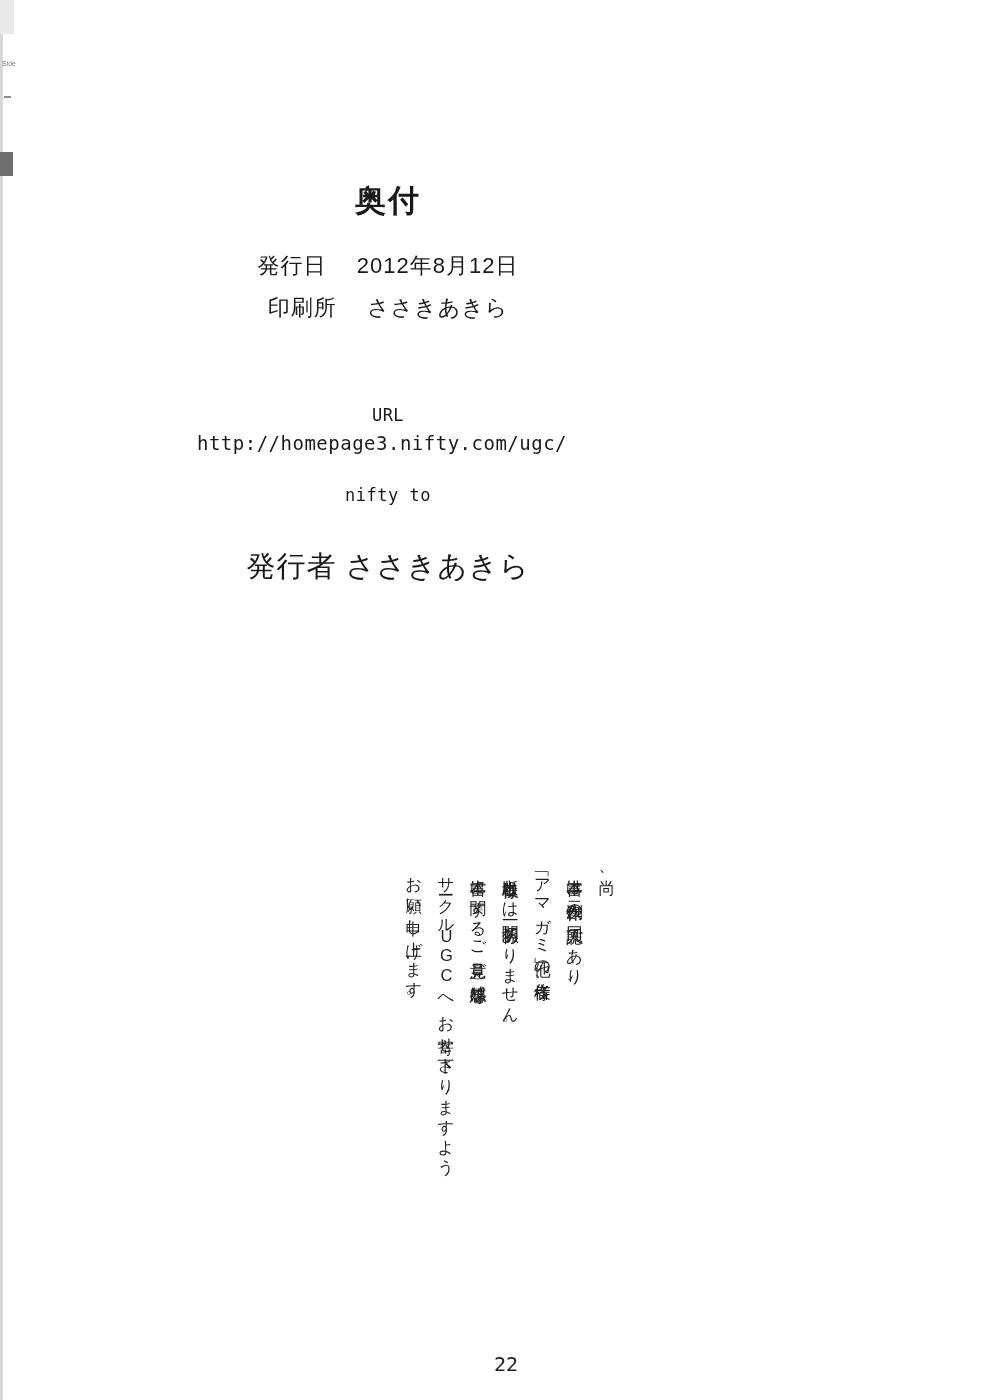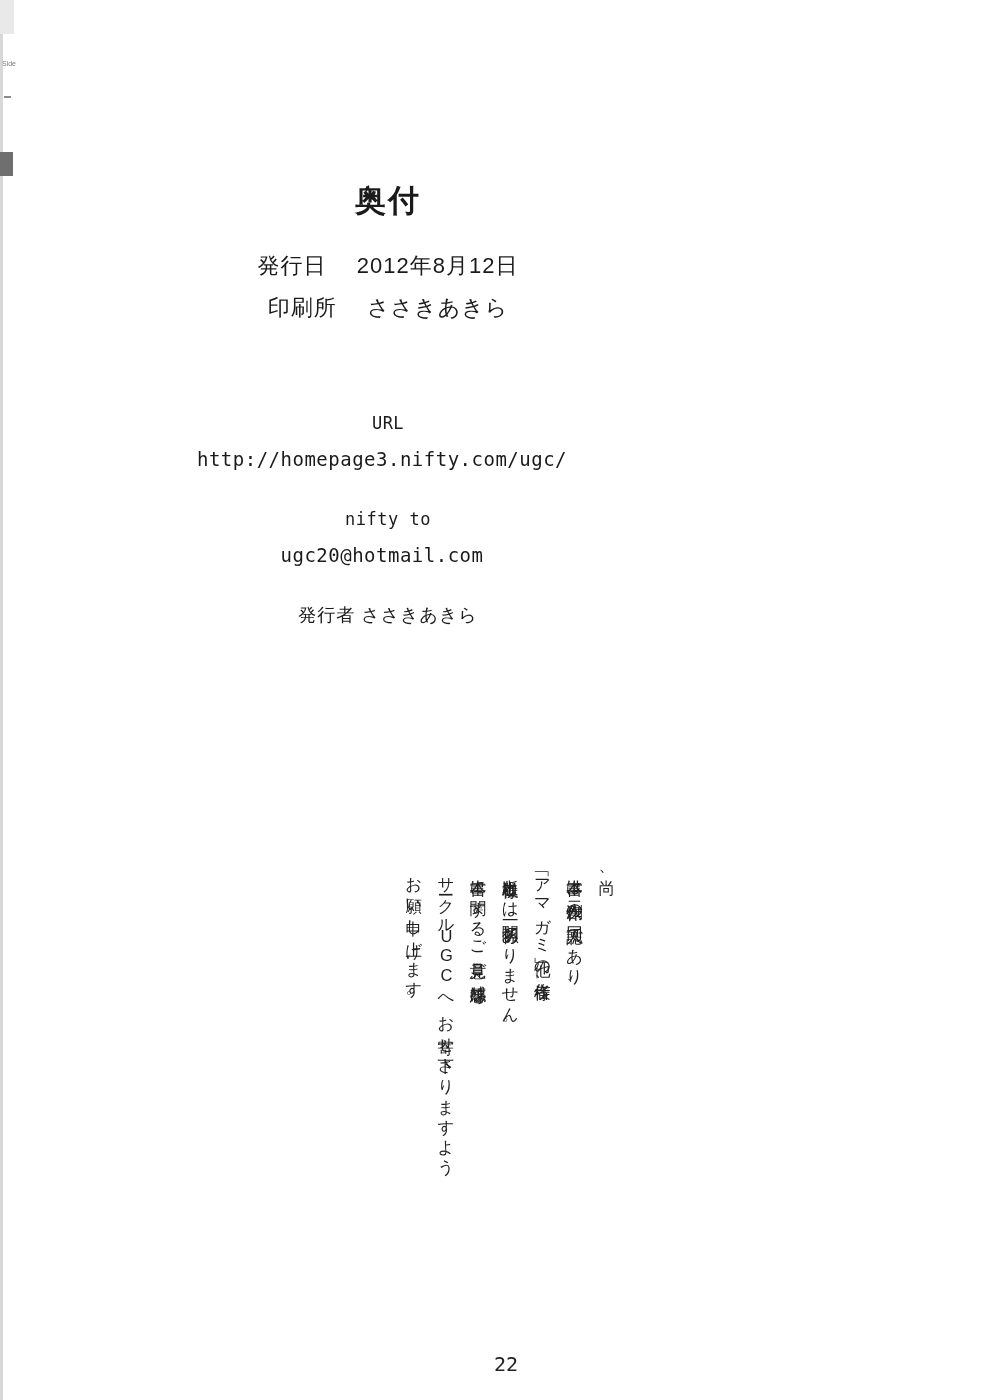--- a/index.html
+++ b/index.html
@@ -84,34 +84,34 @@
     display: inline-block;
     width: 16px;
   }
   .spacer-md { height: 48px; }
   .spacer-sm { height: 22px; }
 
   .mono-small {
     font-family: "DejaVu Sans Mono", monospace;
     font-size: 17px;
     line-height: 1.5;
-    margin: 8px;
+    margin: 0;
     letter-spacing: 0.5px;
   }
   .mono-line {
     font-family: "DejaVu Sans Mono", monospace;
     font-size: 19px;
     line-height: 1.5;
     margin: 0 12px 4px 0;
     letter-spacing: 0.5px;
   }
   .publisher-line {
-    font-size: 18px;
+    font-size: 29px;
     letter-spacing: 1px;
-    margin: 8px;
+    margin: 16px;
     text-align: center;
   }
 
   
   .vertical-note {
     position: absolute;
     top: 866px;
     left: 398px;
     height: 400px;
     writing-mode: vertical-rl;
@@ -167,21 +167,20 @@
 
 
   <div class="spacer-sm"></div>
 
   <p class="mono-small">URL</p>
   <p class="mono-line">http://homepage3.nifty.com/ugc/</p>
 
   <div class="spacer-sm"></div>
 
   <p class="mono-small">nifty to</p>
-  <p class="mono-line">ugc20@hotmail.com</p>
 
   <div class="spacer-sm"></div>
 
   <p class="publisher-line">
     <span>発行者</span>
     <span class="gap"></span>
     <span>ささきあきら</span>
   </p>
 
 </div>

